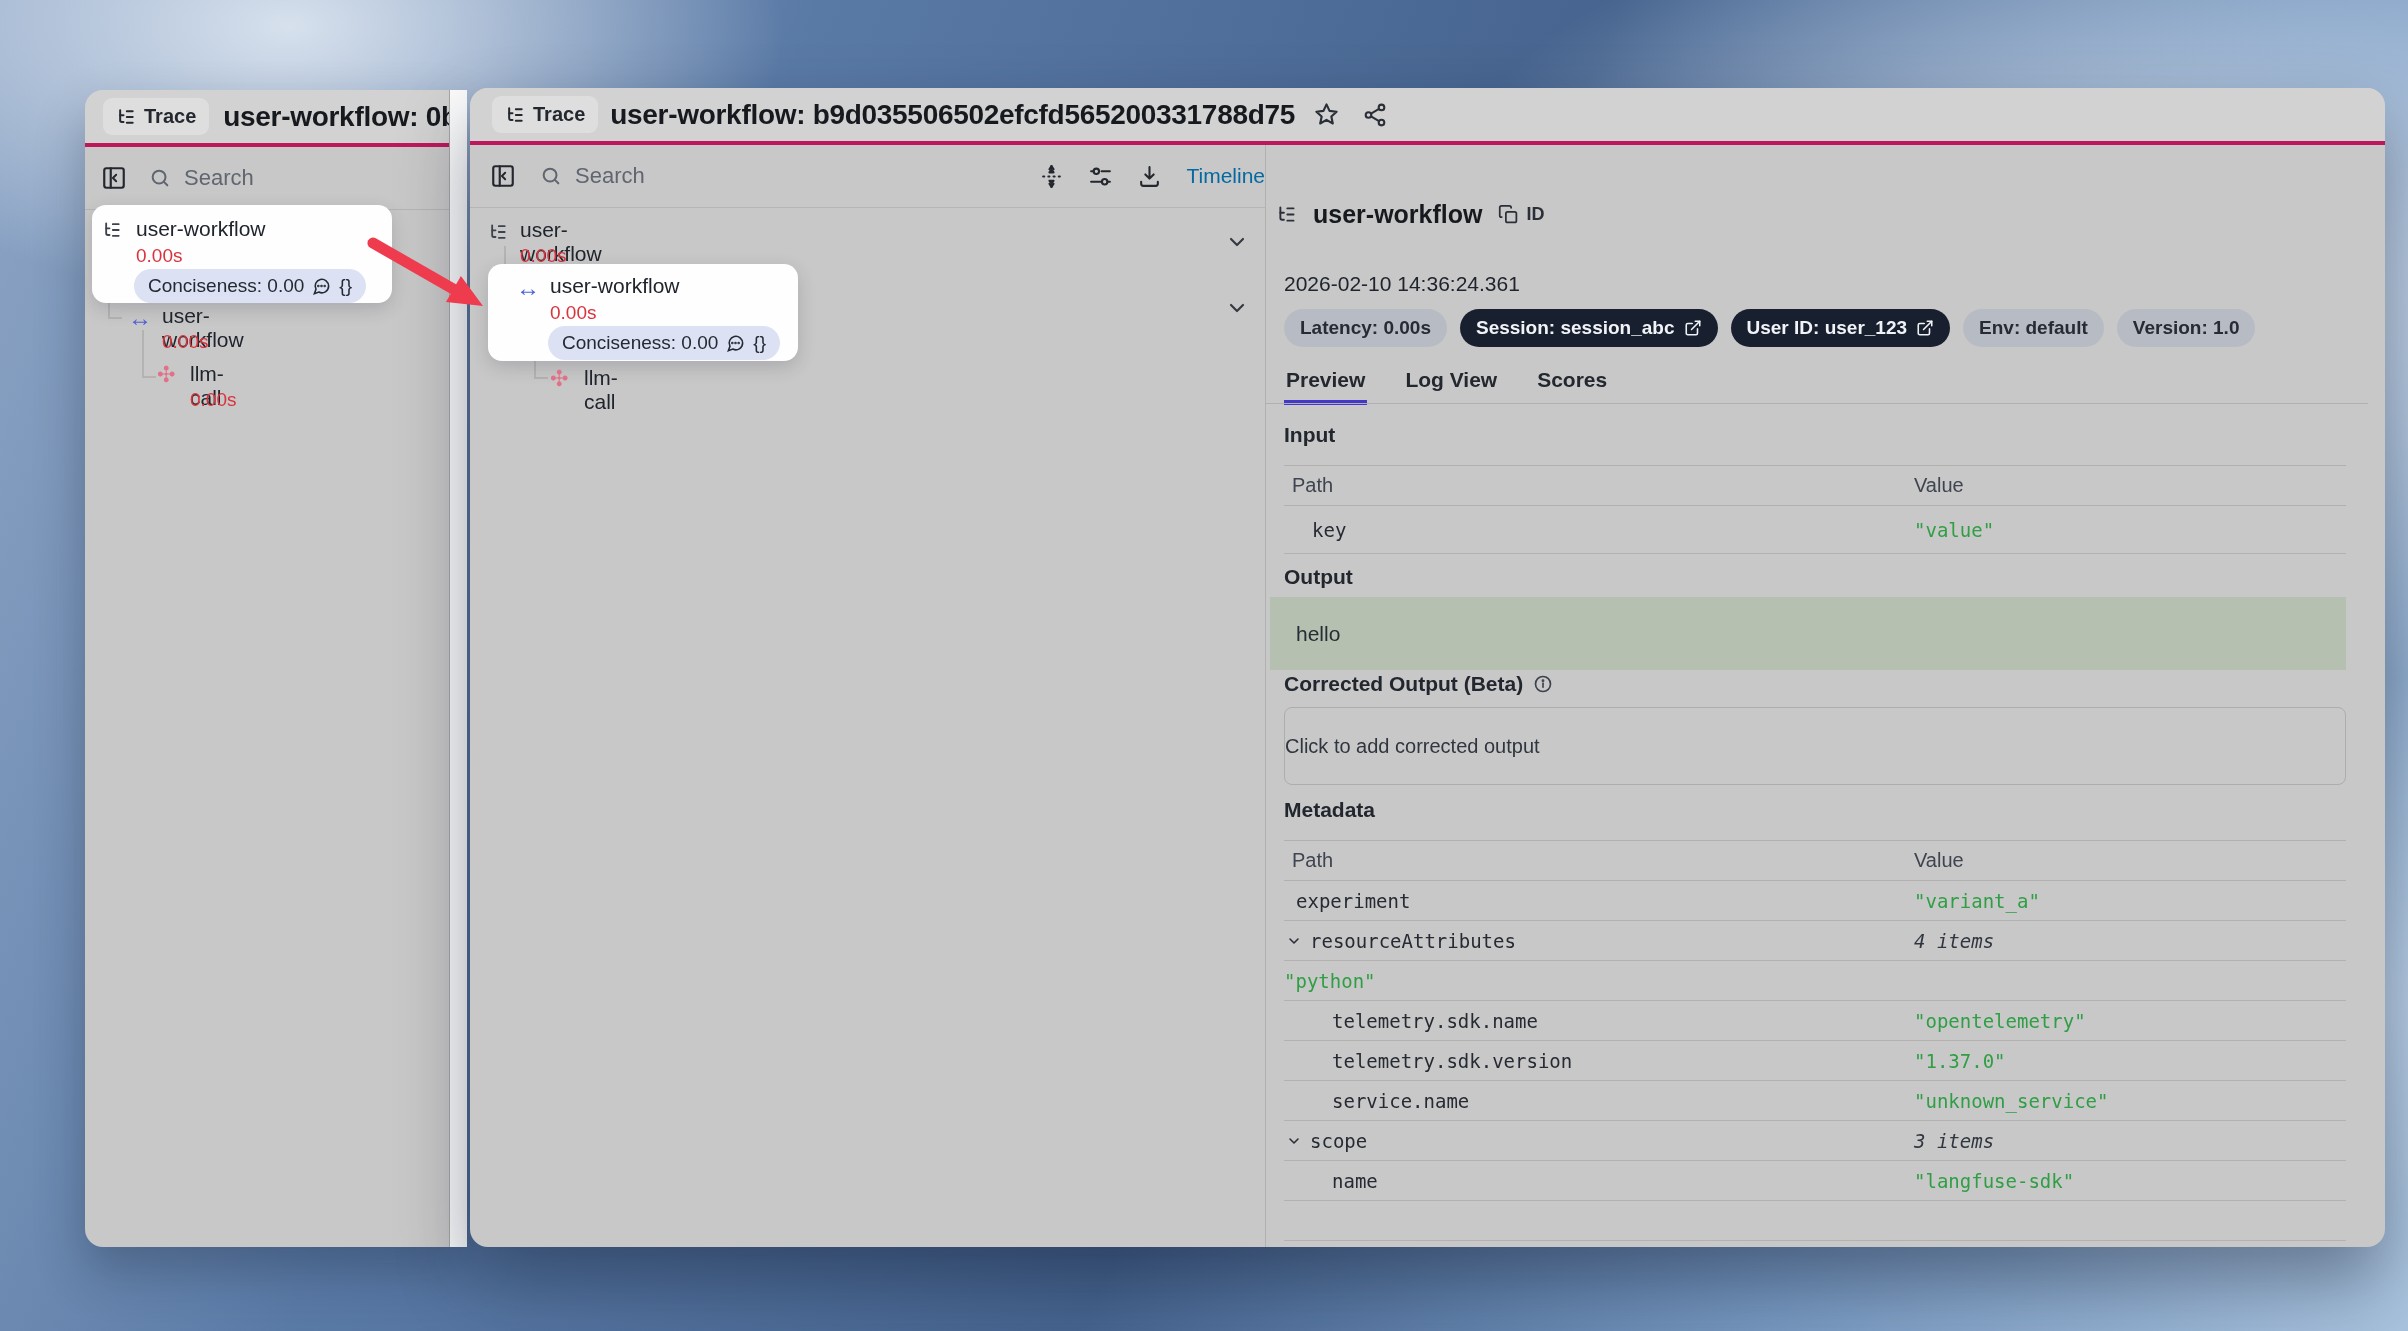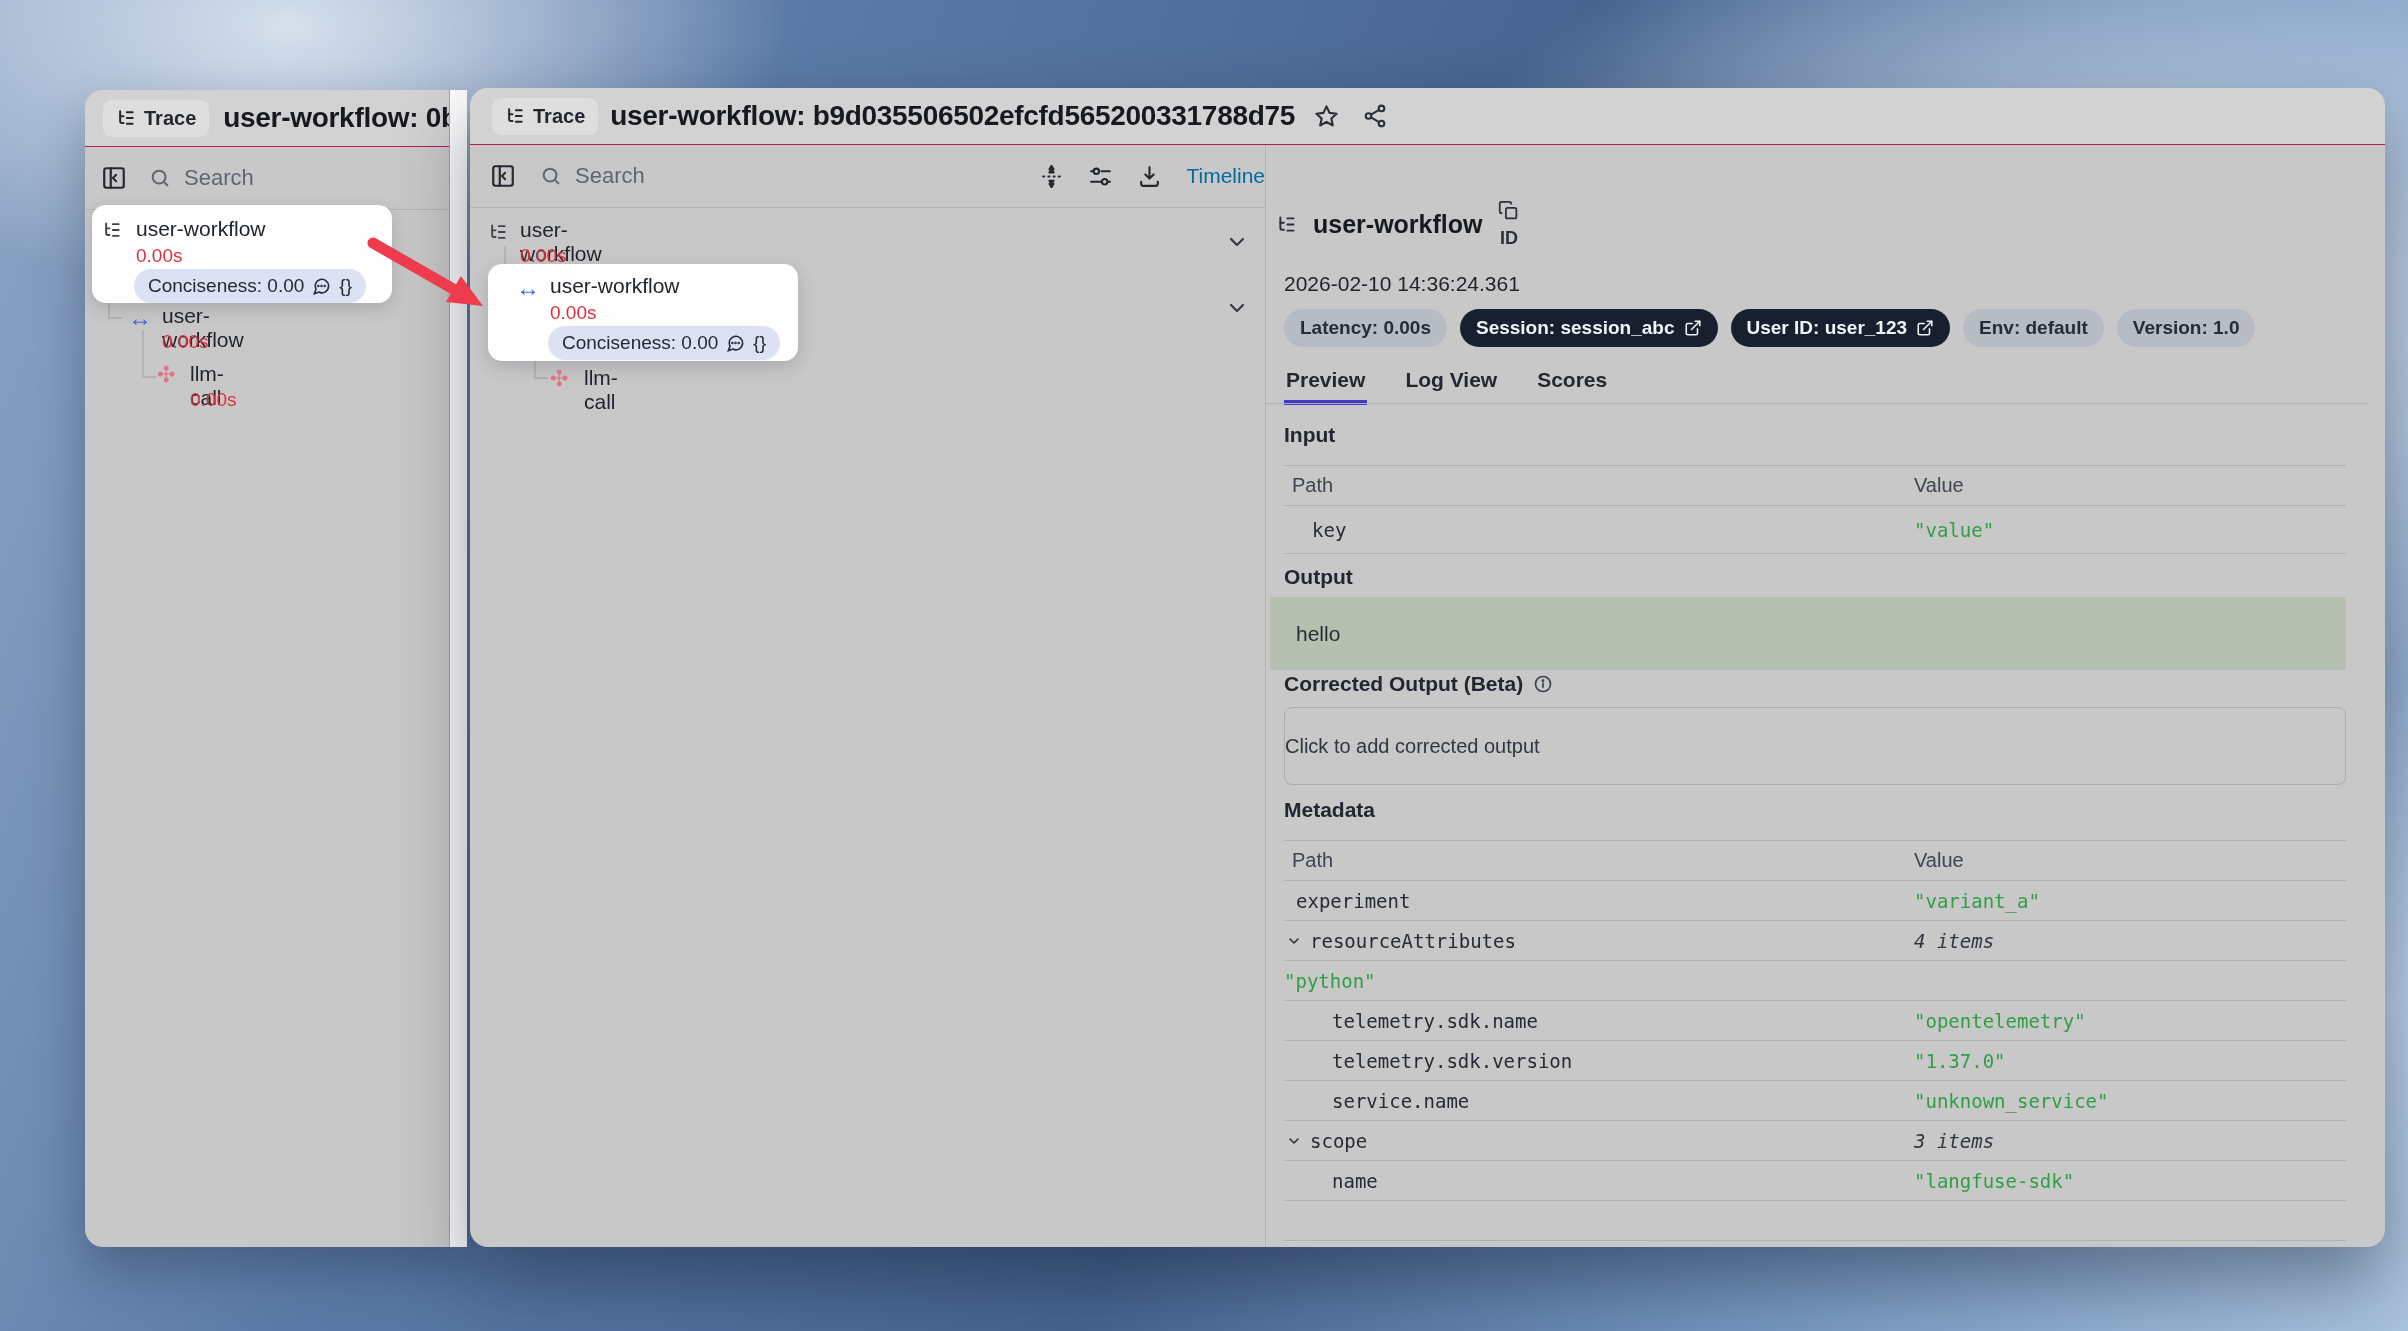--- a/index.html
+++ b/index.html
@@ -10,21 +10,21 @@
   .desktop { position:absolute; inset:0;
     background:
       radial-gradient(1200px 700px at 88% 22%, rgba(235,242,250,.85), rgba(235,242,250,0) 60%),
       radial-gradient(1000px 600px at 98% 75%, rgba(200,220,240,.7), rgba(200,220,240,0) 55%),
       radial-gradient(900px 500px at 12% 2%, rgba(225,233,243,.9), rgba(225,233,243,0) 55%),
       linear-gradient(112deg, #8ea6c6 0%, #5a7aa6 28%, #46648f 55%, #7697bf 78%, #a9c3de 100%);
   }
 
   .window { position:absolute; background:#c9c8c8; border-radius:18px; overflow:hidden; }
   .win-header { position:absolute; left:0; right:0; top:0; height:57px; background:#d3d2d2;
-    border-bottom:1px solid #be185d; display:flex; align-items:center; }
+    border-bottom:4px solid #be185d; display:flex; align-items:center; }
   .trace-pill { display:flex; align-items:center; gap:8px; background:#dfdede; border-radius:9px;
     padding:7px 13px; font-size:20px; font-weight:700; color:#23282f; }
   .win-title { font-size:28px; font-weight:700; color:#16191e; white-space:nowrap; letter-spacing:-.3px; }
 
   .toolbar { position:absolute; left:0; height:63px; top:57px; display:flex; align-items:center;
     border-bottom:1px solid #b6b5b4; }
   .search-ph { font-size:22px; color:#5f6670; }
 
   svg.ic { display:block; }
 
@@ -261,21 +261,21 @@
 
       <div style="position:absolute; left:-8px; top:55px; display:flex; align-items:center; gap:16px;">
         <svg class="ic" width="21" height="21" viewBox="0 0 24 24" fill="none" stroke="#2a2f38" stroke-width="2.2" stroke-linecap="round">
             <path d="M5 4v12a2 2 0 0 0 2 2h2"></path>
             <path d="M5 10h4"></path>
             <path d="M13 5h7"></path>
             <path d="M13 12h7"></path>
             <path d="M13 19h7"></path>
           </svg>
         <span style="font-size:25px; font-weight:700; color:#16191e;">user-workflow</span>
-        <span style="display:flex; align-items:center; gap:7px;flex-direction:column;">
+        <span style="display:flex; gap:7px;">
           <svg class="ic" width="21" height="21" viewBox="0 0 24 24" fill="none" stroke="#2a2f38" stroke-width="2">
               <rect x="9" y="9" width="12" height="12" rx="2"></rect>
               <path d="M5 15H4a2 2 0 0 1-2-2V4a2 2 0 0 1 2-2h9a2 2 0 0 1 2 2v1"></path>
             </svg>
           <span style="font-size:18px; font-weight:600; color:#2a2f38;">ID</span>
         </span>
       </div>
 
       <div style="position:absolute; left:0; top:127px; font-size:21px; color:#20252d;">2026-02-10 14:36:24.361</div>
 

